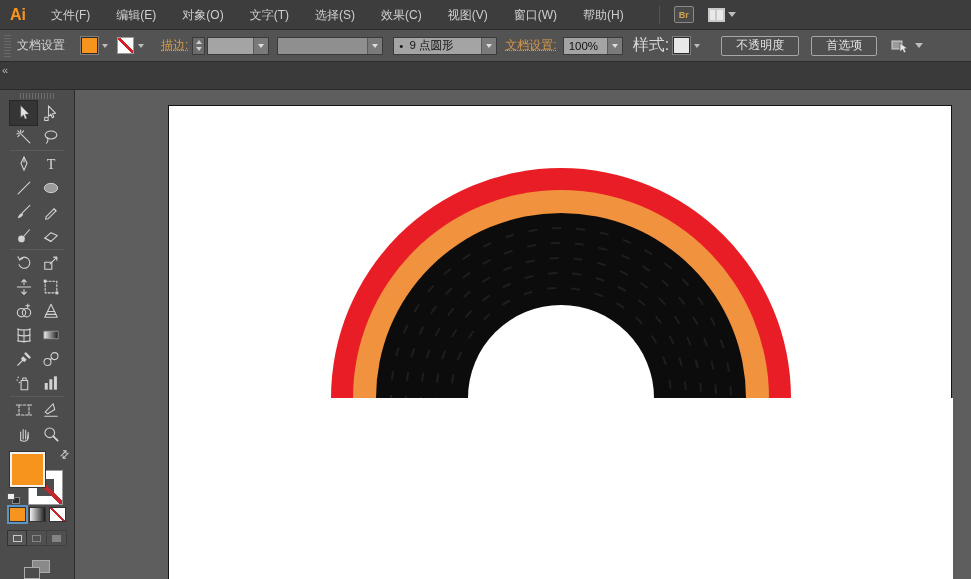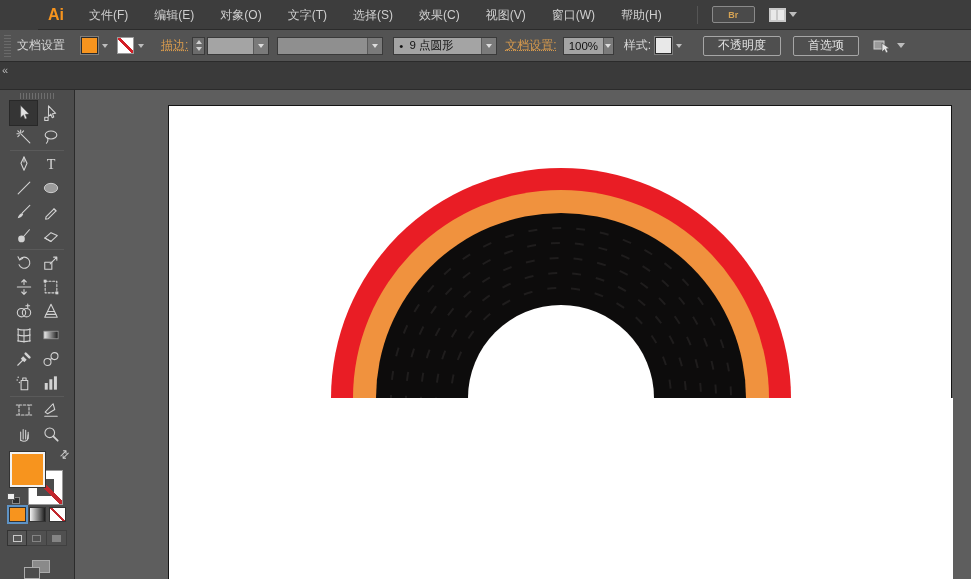--- a/index.html
+++ b/index.html
@@ -1,26 +1,26 @@
 <!DOCTYPE html>
 <html><head>
 <meta charset="utf-8">
 <style>
   * { margin:0; padding:0; box-sizing:border-box; }
   html,body { width:971px; height:579px; overflow:hidden; background:#3D3D3D;
     font-family:"Liberation Sans","DejaVu Sans",sans-serif; }
 
   
   .menubar { height:30px; background:#3D3D3D; display:flex; align-items:center;
-    border-bottom:1px solid #2B2B2B;margin-left:38px; }
+    border-bottom:1px solid #2B2B2B; }
   .ai-logo { color:#F7941E; font-weight:bold; font-size:16px; padding:0 12px 0 10px; }
   .menu-item { color:#CFCFCF; font-size:12px; padding:0 13px; line-height:30px; cursor:default;text-align:center; }
   .menubar-right { display:flex; align-items:center; margin-left:22px; gap:14px; }
   .vdiv { width:1px; height:18px; background:#2e2e2e; border-right:1px solid #555; }
-  .br-btn { width:43px; height:17px; background:#4A4A4A; border:1px solid #8A8A8A;
+  .br-btn { width:20px; height:17px; background:#4A4A4A; border:1px solid #8A8A8A;
     border-radius:2px; color:#D6A354; font-size:9px; font-weight:bold;
     display:flex; align-items:center; justify-content:center; }
   .ws-btn { display:flex; align-items:center; gap:3px; }
   .ws-icon { width:17px; height:14px; border:1px solid #C9C9C9; display:grid;
     grid-template-columns:7px 1fr; background:#3D3D3D; }
   .ws-icon i { display:block; border:1px solid #C9C9C9; background:#E9E9E9; }
   .caret { width:0; height:0; border-left:4px solid transparent; border-right:4px solid transparent;
     border-top:5px solid #BDBDBD; display:inline-block; }
 
   
@@ -30,21 +30,21 @@
     background:repeating-linear-gradient(0deg,#6a6a6a 0 1px,transparent 1px 3px); }
   .status-text { color:#D6D6D6; font-size:12px; margin-right:16px; white-space:nowrap; }
   .swatch-group { display:flex; align-items:center; margin-right:6px; }
   .fill-swatch { width:17px; height:17px; border:1px solid #2B2B2B; outline:1px solid #7e7e7e; }
   .stroke-swatch { width:17px; height:17px; border:1px solid #9a9a9a; background:
     linear-gradient(45deg,transparent 44%,#D21F26 44%,#D21F26 58%,transparent 58%),#FFF; }
   .mini-drop { width:13px; height:17px; display:flex; align-items:center; justify-content:center; }
   .mini-drop .caret { border-top-width:4px; border-left-width:3.5px; border-right-width:3.5px; }
   .link-label { font-size:12px; color:#D79A4D; text-decoration:underline dotted; margin:0 4px 0 8px;
     white-space:nowrap; }
-  .plain-label { font-size:12px; color:#D6D6D6; margin:0 4px 0 10px; white-space:nowrap; }
+  .plain-label { font-size:16px; color:#D6D6D6; margin:0 4px 0 10px; white-space:nowrap; }
   .stepper { width:13px; height:18px; background:#6B6B6B; border:1px solid #3a3a3a;
     display:flex; flex-direction:column; align-items:center; justify-content:space-evenly; }
   .stepper .up { width:0;height:0;border-left:3px solid transparent;border-right:3px solid transparent;
     border-bottom:4px solid #CFCFCF; }
   .stepper .dn { width:0;height:0;border-left:3px solid transparent;border-right:3px solid transparent;
     border-top:4px solid #CFCFCF; }
   .combo { height:18px; display:flex; align-items:stretch; border:1px solid #3a3a3a; margin-left:2px; }
   .combo .field { background:#A4A4A4; color:#111; font-size:11.5px; display:flex; align-items:center;
     padding:0 5px; white-space:nowrap; }
   .combo .drop { width:15px; background:#7A7A7A; display:flex; align-items:center; justify-content:center;
@@ -181,21 +181,21 @@
     <span class="field" style="flex:1; gap:6px">
       <span>•</span>
       <span>9 点圆形</span>
     </span>
     <span class="drop">
         <span class="caret"></span>
       </span>
   </span>
 
   <span class="link-label">文档设置:</span>
-  <span class="combo" style="width:51px">
+  <span class="combo" style="width:60px">
     <span class="field" style="flex:1">100%</span>
     <span class="drop">
         <span class="caret"></span>
       </span>
   </span>
 
   <span class="plain-label">样式:</span>
   <span class="swatch-group">
     <span class="fill-swatch" style="background:#E8E8E8"></span>
     <span class="mini-drop">

